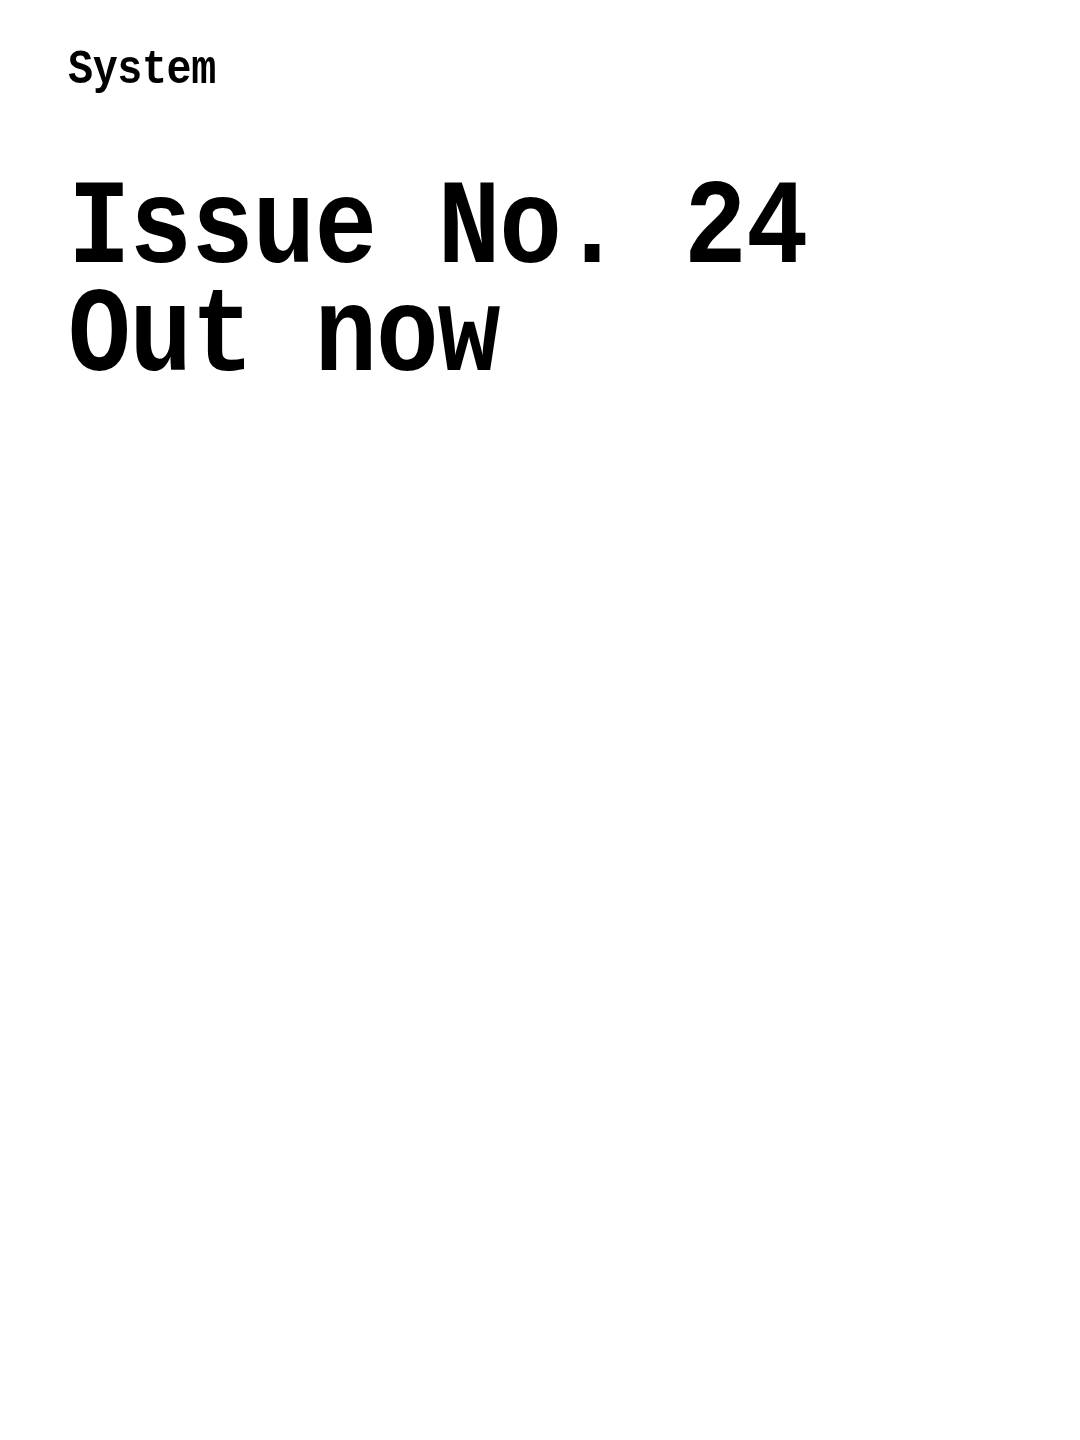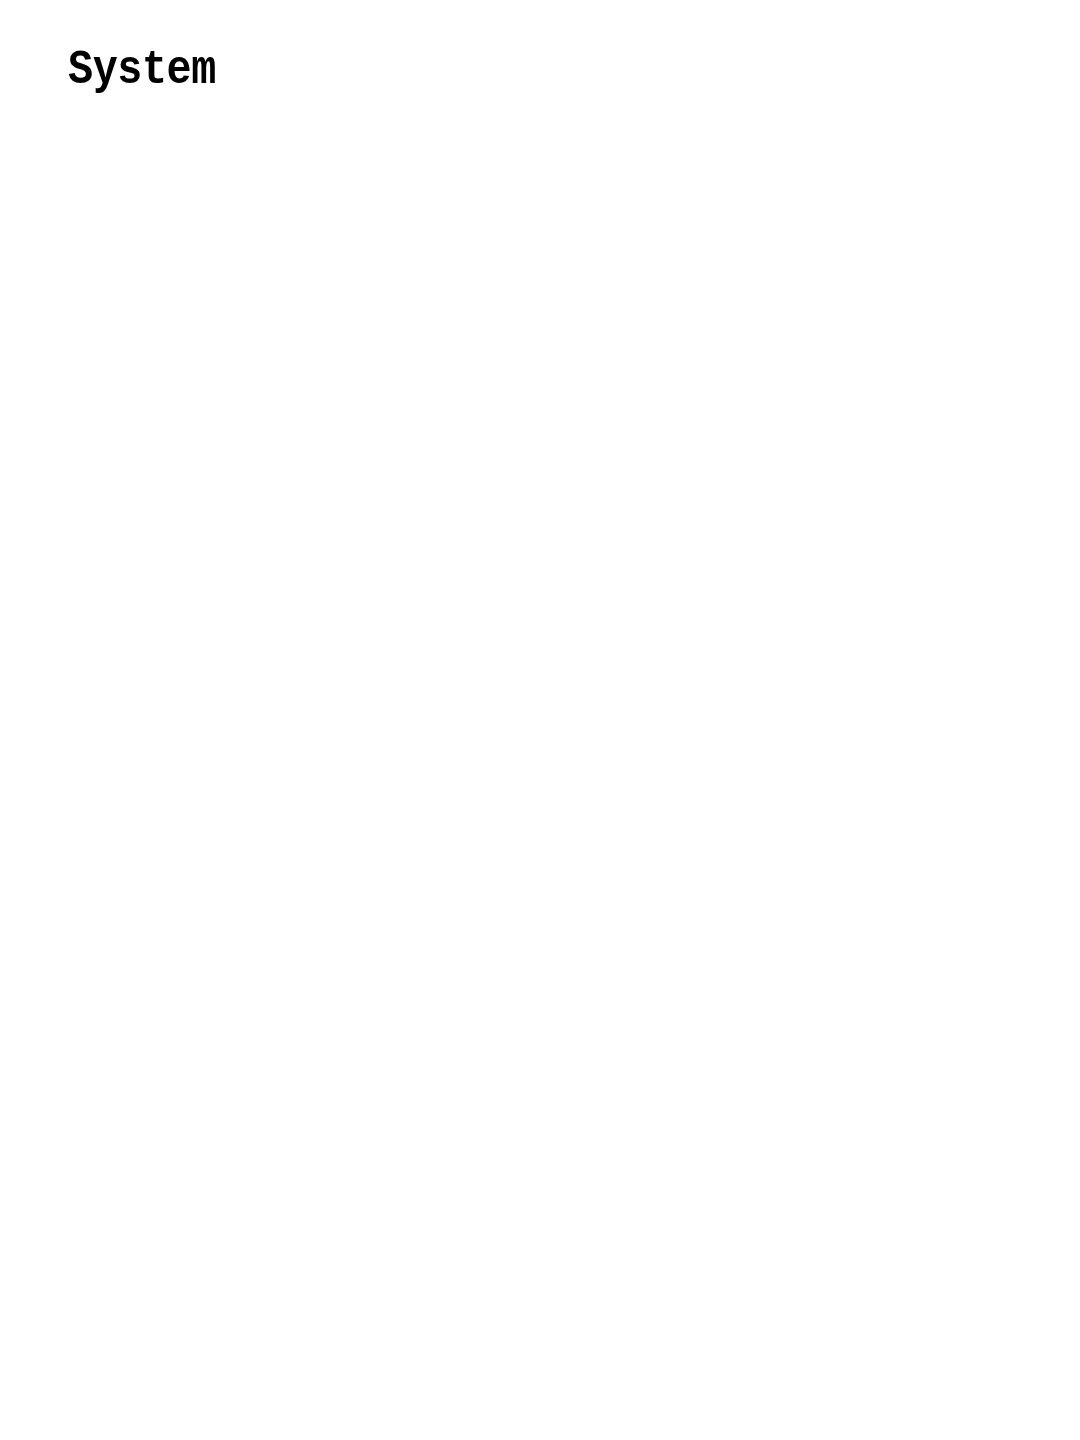--- a/index.html
+++ b/index.html
@@ -53,13 +53,21 @@
   }
 </style>
 </head>
 <body>
 
 <div class="page">
   <header>
     <a href="#" class="logo">System</a>
   </header>
 
+  <main>
+    <h1 class="headline">
+      <a href="#">
+        <span class="headline-line">Issue No. 24</span>
+        <span class="headline-line">Out now</span>
+      </a>
+    </h1>
+  </main>
 </div>
 
 </body></html>

